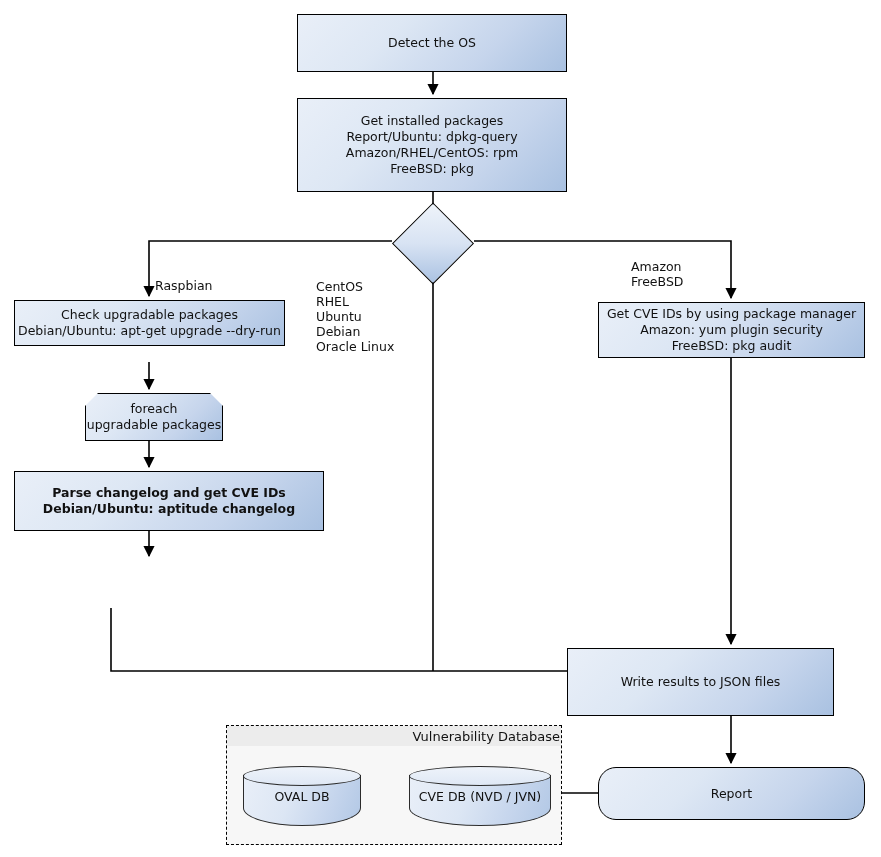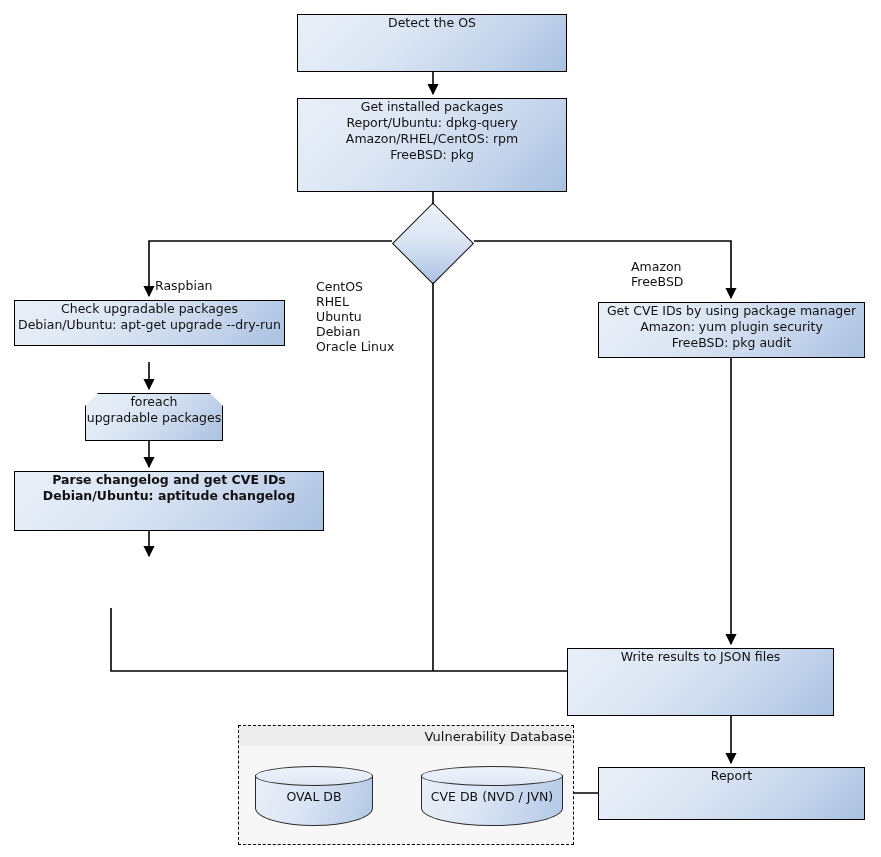--- a/index.html
+++ b/index.html
@@ -23,20 +23,21 @@
     position: absolute;
     left: 0; top: 0;
     width: 881px;
     height: 857px;
     pointer-events: none;
   }
   .node {
     position: absolute;
     box-sizing: border-box;
     display: flex;
+    align-items: center;
     justify-content: center;
     text-align: center;
     font-size: 12.5px;
     line-height: 16px;
     color: #111111;
   }
   .node .txt { white-space: pre-line; }
 
   
   .proc {
@@ -219,25 +220,25 @@
   <div class="node proc" style="left:598px; top:302px; width:267px; height:56px;">
     <span class="txt">Get CVE IDs by using package manager
 Amazon: yum plugin security
 FreeBSD: pkg audit</span>
   </div>
 
   <div class="node proc" style="left:567px; top:648px; width:267px; height:68px;">
     <span class="txt">Write results to JSON files</span>
   </div>
 
-  <div class="node proc" style="left:598px; top:767px; width:267px; height:53px;">
+  <div class="node proc" style="left:598px; top:767px; width:267px; height:53px;border-radius:18px;">
     <span class="txt">Report</span>
   </div>
 
-  <div class="group" style="left:238px; top:725px; width:336px; height:120px;padding-left:26px;">
+  <div class="group" style="left:226px; top:725px; width:336px; height:120px;padding-left:26px;">
     <div class="group-header">
       <span>Vulnerability Database</span>
     </div>
 
     <div class="cyl" style="left:182px; top:40px; width:142px; height:60px;">
       <div class="body"></div>
       <div class="top"></div>
       <div class="label">CVE DB (NVD / JVN)</div>
     </div>
 

